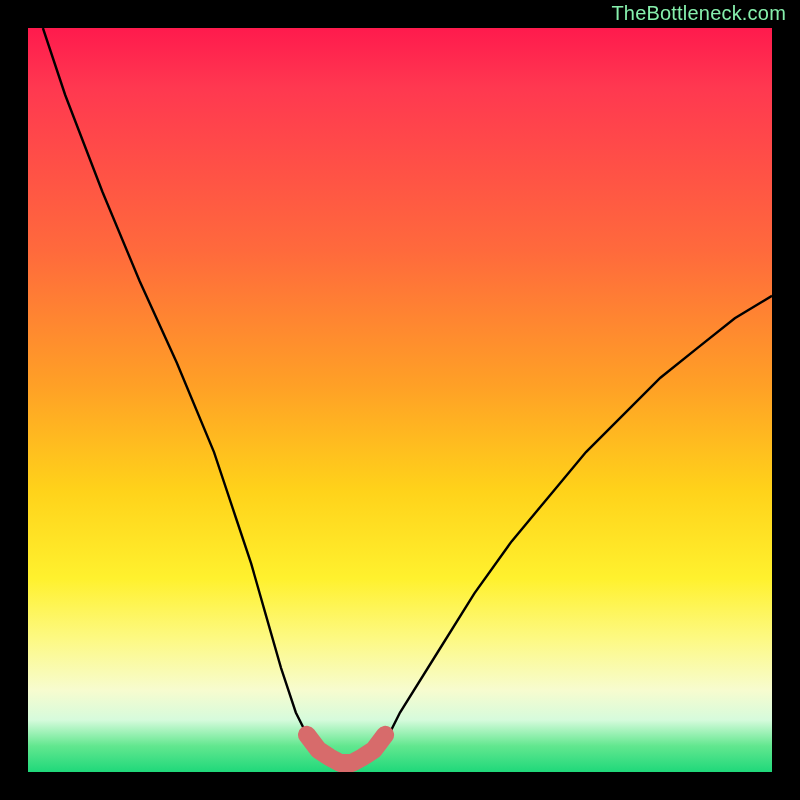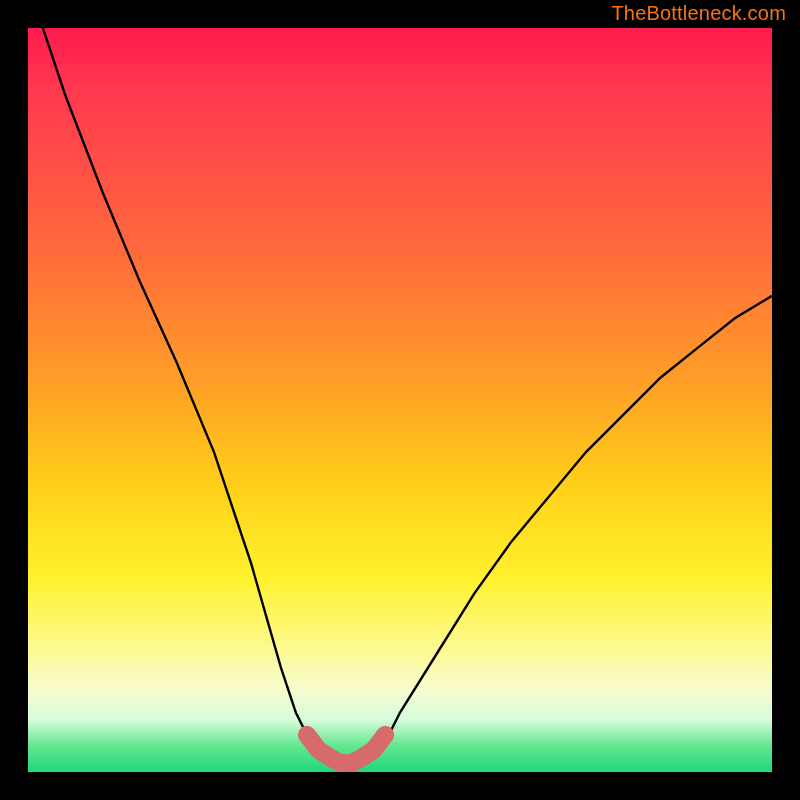--- a/index.html
+++ b/index.html
@@ -45,21 +45,21 @@
     position: absolute;
     left: 0;
     top: 0;
     width: 744px;
     height: 744px;
   }
   .watermark {
     position: absolute;
     top: 2px;
     right: 14px;
-    color: #f97316;
+    color: #86efac;
     font-size: 20px;
     letter-spacing: 0.2px;
   }
 </style>
 </head>
 <body>
 
 <div class="frame">
   <div class="plot">
     <svg class="svg-layer" viewBox="0 0 744 744" preserveAspectRatio="none">

